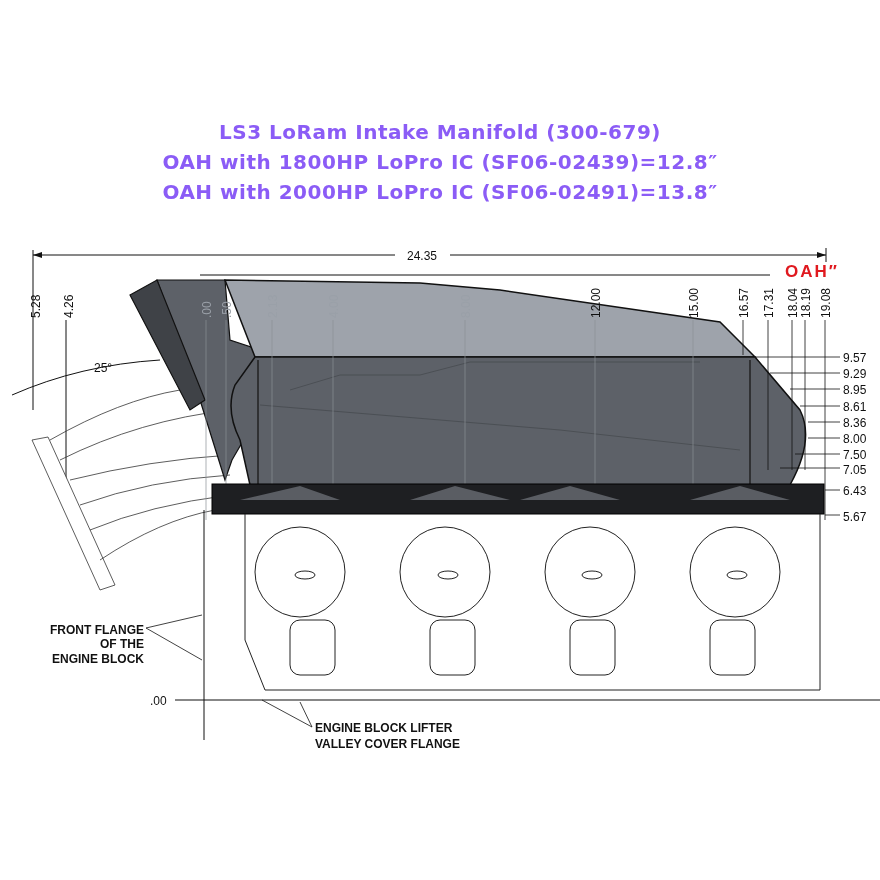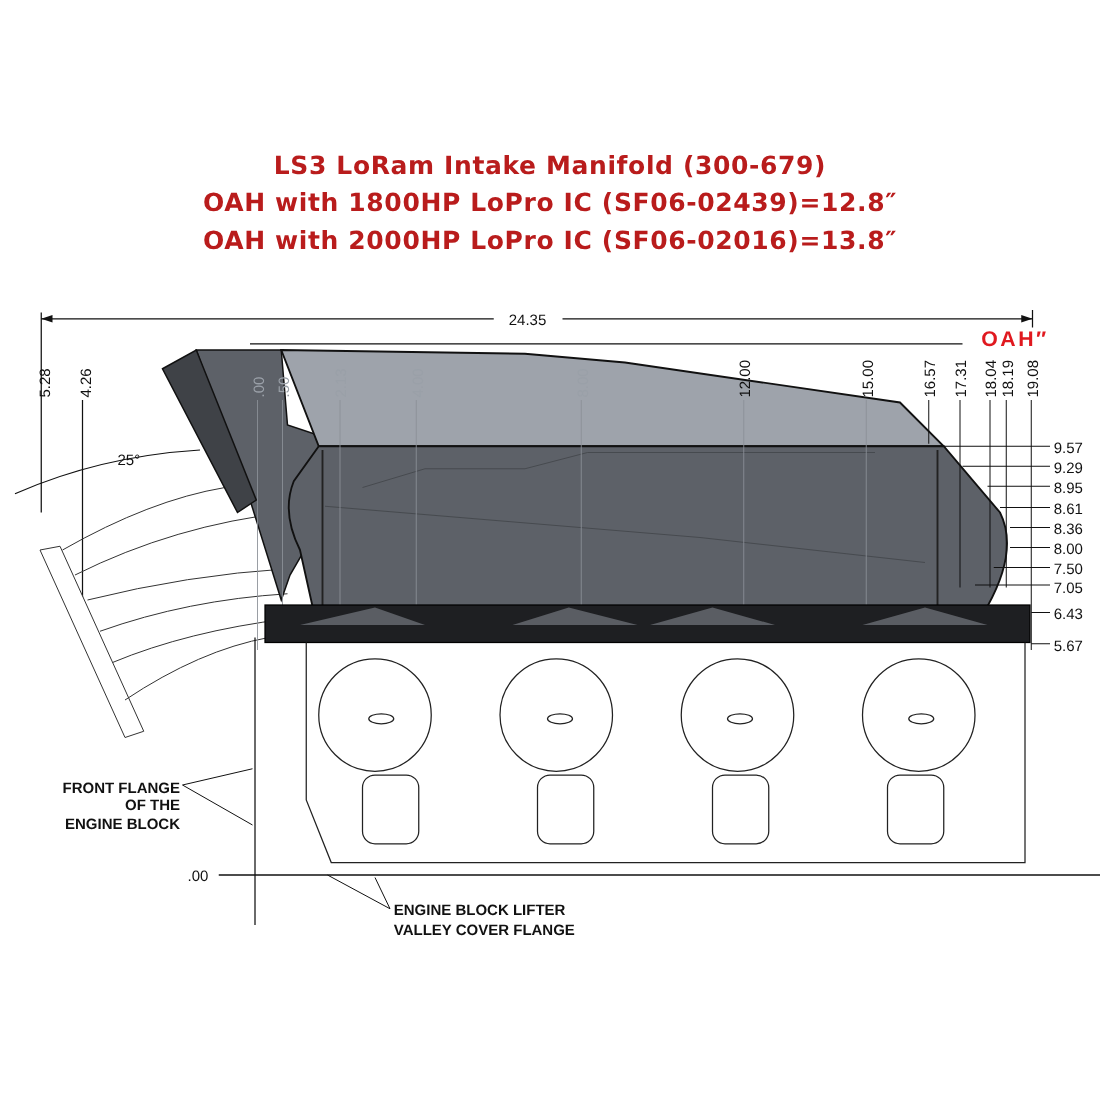--- a/index.html
+++ b/index.html
@@ -1,32 +1,32 @@
 <!DOCTYPE html>
 <html><head>
 <meta charset="utf-8">
 <style>
   html, body { margin: 0; padding: 0; background: #ffffff; }
   body { width: 880px; height: 880px; position: relative; overflow: hidden; font-family: "DejaVu Sans", sans-serif; }
-  .title { position: absolute; left: 0; width: 880px; text-align: center; font-family: "DejaVu Sans", sans-serif; font-weight: bold; color: #b91c1c; }
+  .title { position: absolute; left: 0; width: 880px; text-align: center; font-family: "DejaVu Sans", sans-serif; font-weight: bold; color: #8b5cf6; }
   .t1 { top: 120px; font-size: 20px; letter-spacing: 0.5px; }
   .t2 { top: 150px; font-size: 20px; letter-spacing: 0.5px; }
   .t3 { top: 180px; font-size: 20px; letter-spacing: 0.5px; }
   svg { position: absolute; left: 0; top: 0; }
   .dimtxt { font-family: "Liberation Sans", sans-serif; font-size: 12px; fill: #111; }
   .faint { fill: #9aa0a8; }
   .lbl { font-family: "Liberation Sans", sans-serif; font-weight: bold; font-size: 12px; fill: #111; }
   .oah { font-family: "Liberation Sans", sans-serif; font-weight: bold; font-size: 17px; fill: #e0191f; letter-spacing: 2px; }
 </style>
 </head>
 <body>
 
 <div class="title t1">LS3 LoRam Intake Manifold (300-679)</div>
 <div class="title t2">OAH with 1800HP LoPro IC (SF06-02439)=12.8″</div>
-<div class="title t3">OAH with 2000HP LoPro IC (SF06-02016)=13.8″</div>
+<div class="title t3">OAH with 2000HP LoPro IC (SF06-02491)=13.8″</div>
 
 <svg width="880" height="880" viewBox="0 0 880 880">
 
   <g>
     <line x1="33" y1="255" x2="395" y2="255" stroke="#111" stroke-width="1"></line>
     <line x1="450" y1="255" x2="826" y2="255" stroke="#111" stroke-width="1"></line>
     <line x1="33" y1="250" x2="33" y2="410" stroke="#111" stroke-width="1"></line>
     <line x1="826" y1="248" x2="826" y2="262" stroke="#111" stroke-width="1"></line>
     <polygon points="33,255 42,252 42,258" fill="#111"></polygon>
     <polygon points="826,255 817,252 817,258" fill="#111"></polygon>

